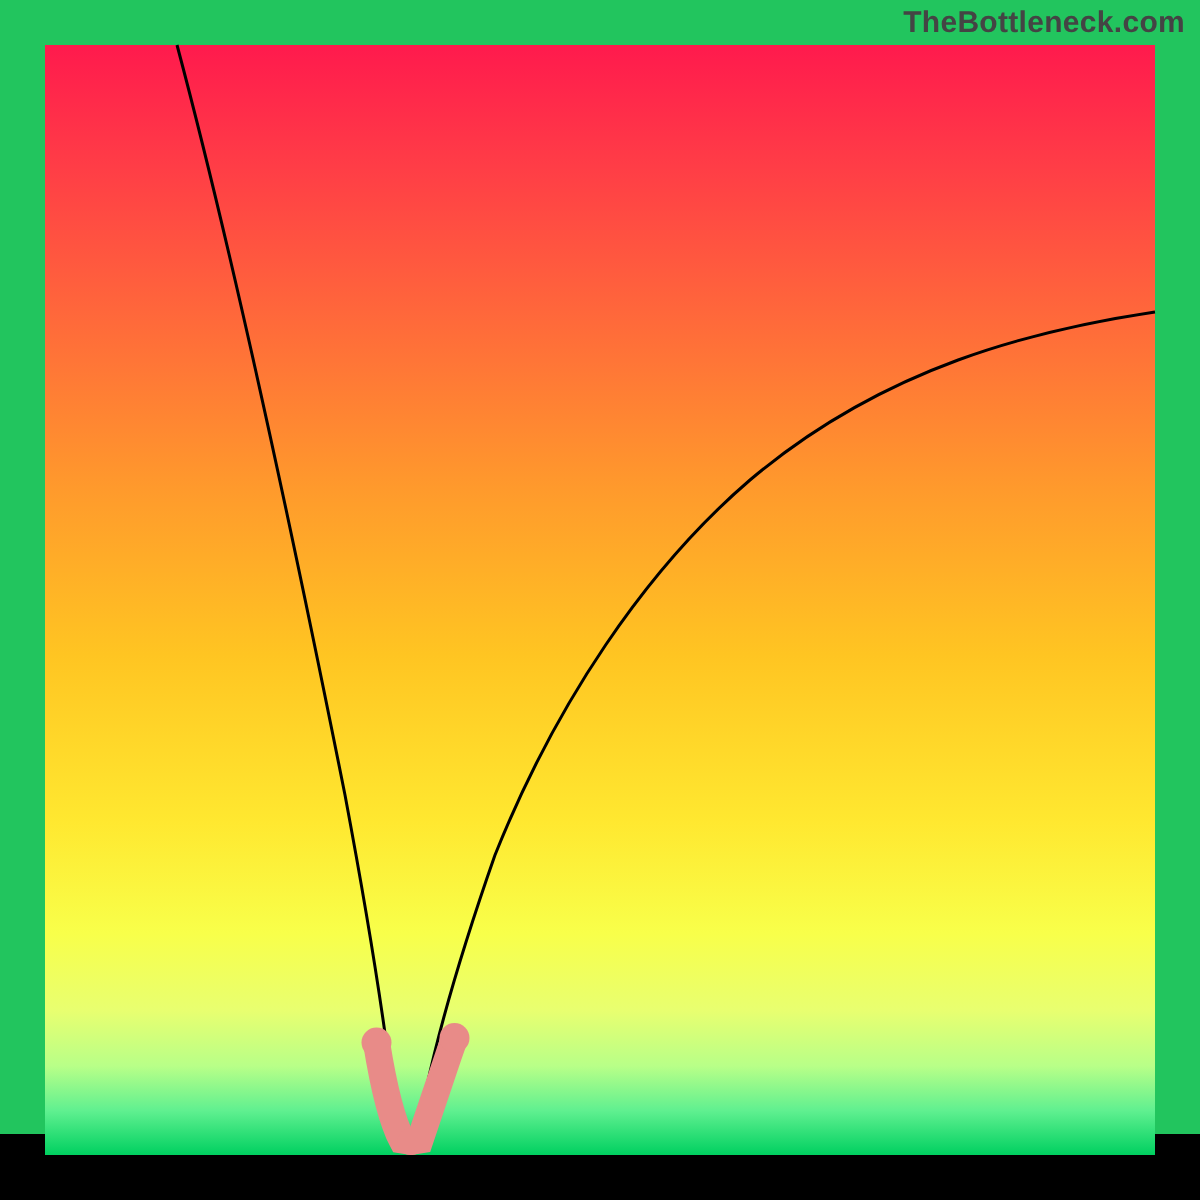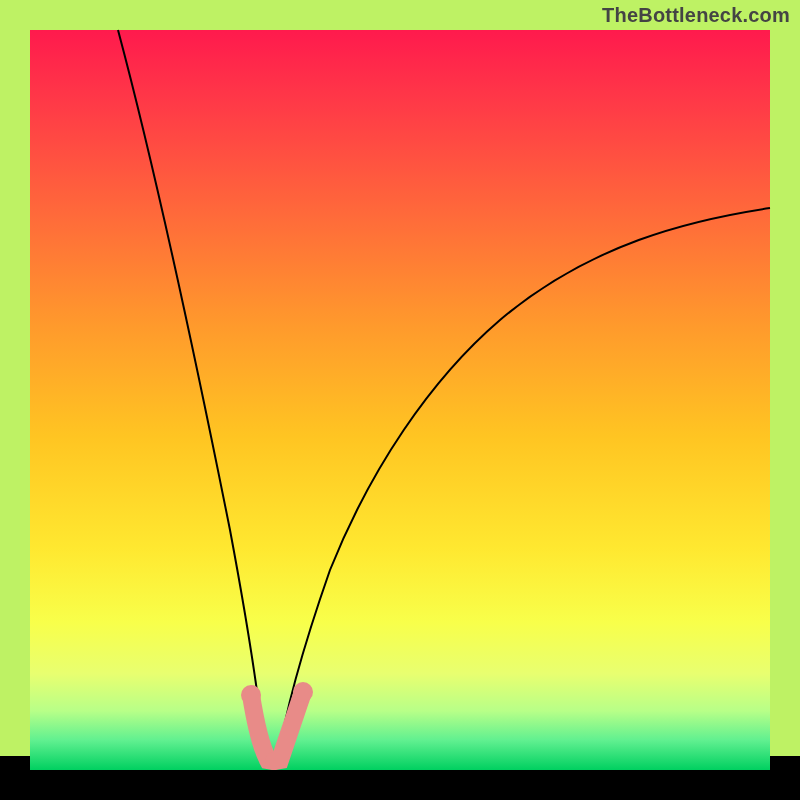--- a/index.html
+++ b/index.html
@@ -9,21 +9,21 @@
     height: 800px;
     background: #000;
     overflow: hidden;
   }
   .frame {
     position: absolute;
     left: 0;
     top: 0;
     width: 800px;
     height: 756px;
-    background: #bef264;
+    background: #22c55e;
   }
   .plot-area {
     position: absolute;
     left: 30px;
     top: 30px;
     width: 740px;
     height: 740px;
     
     background: linear-gradient(
       to bottom,

